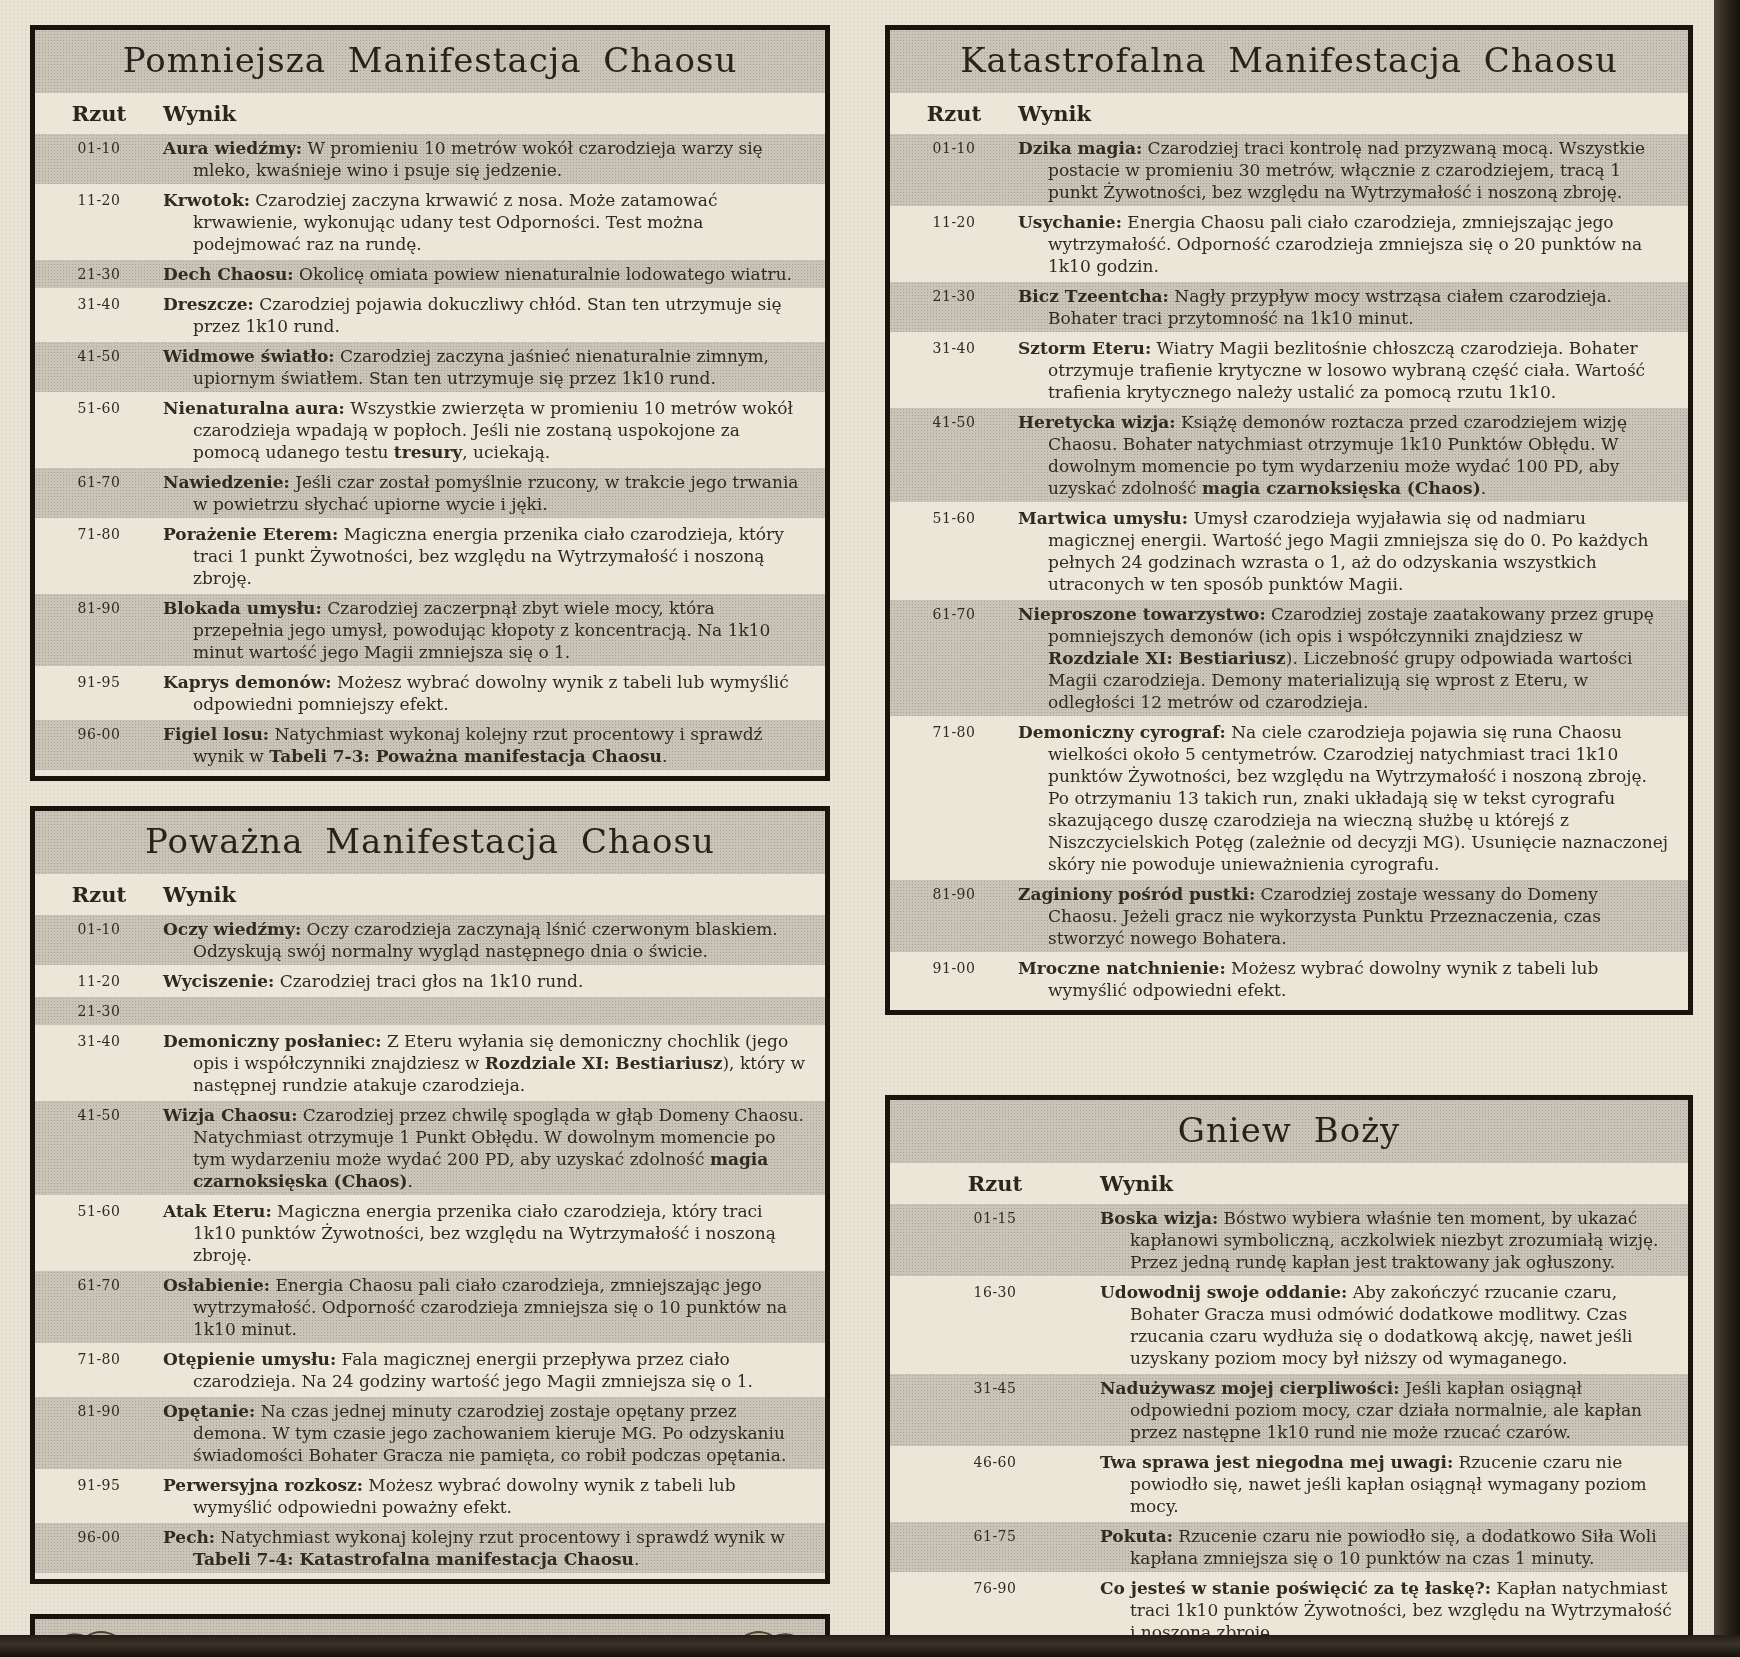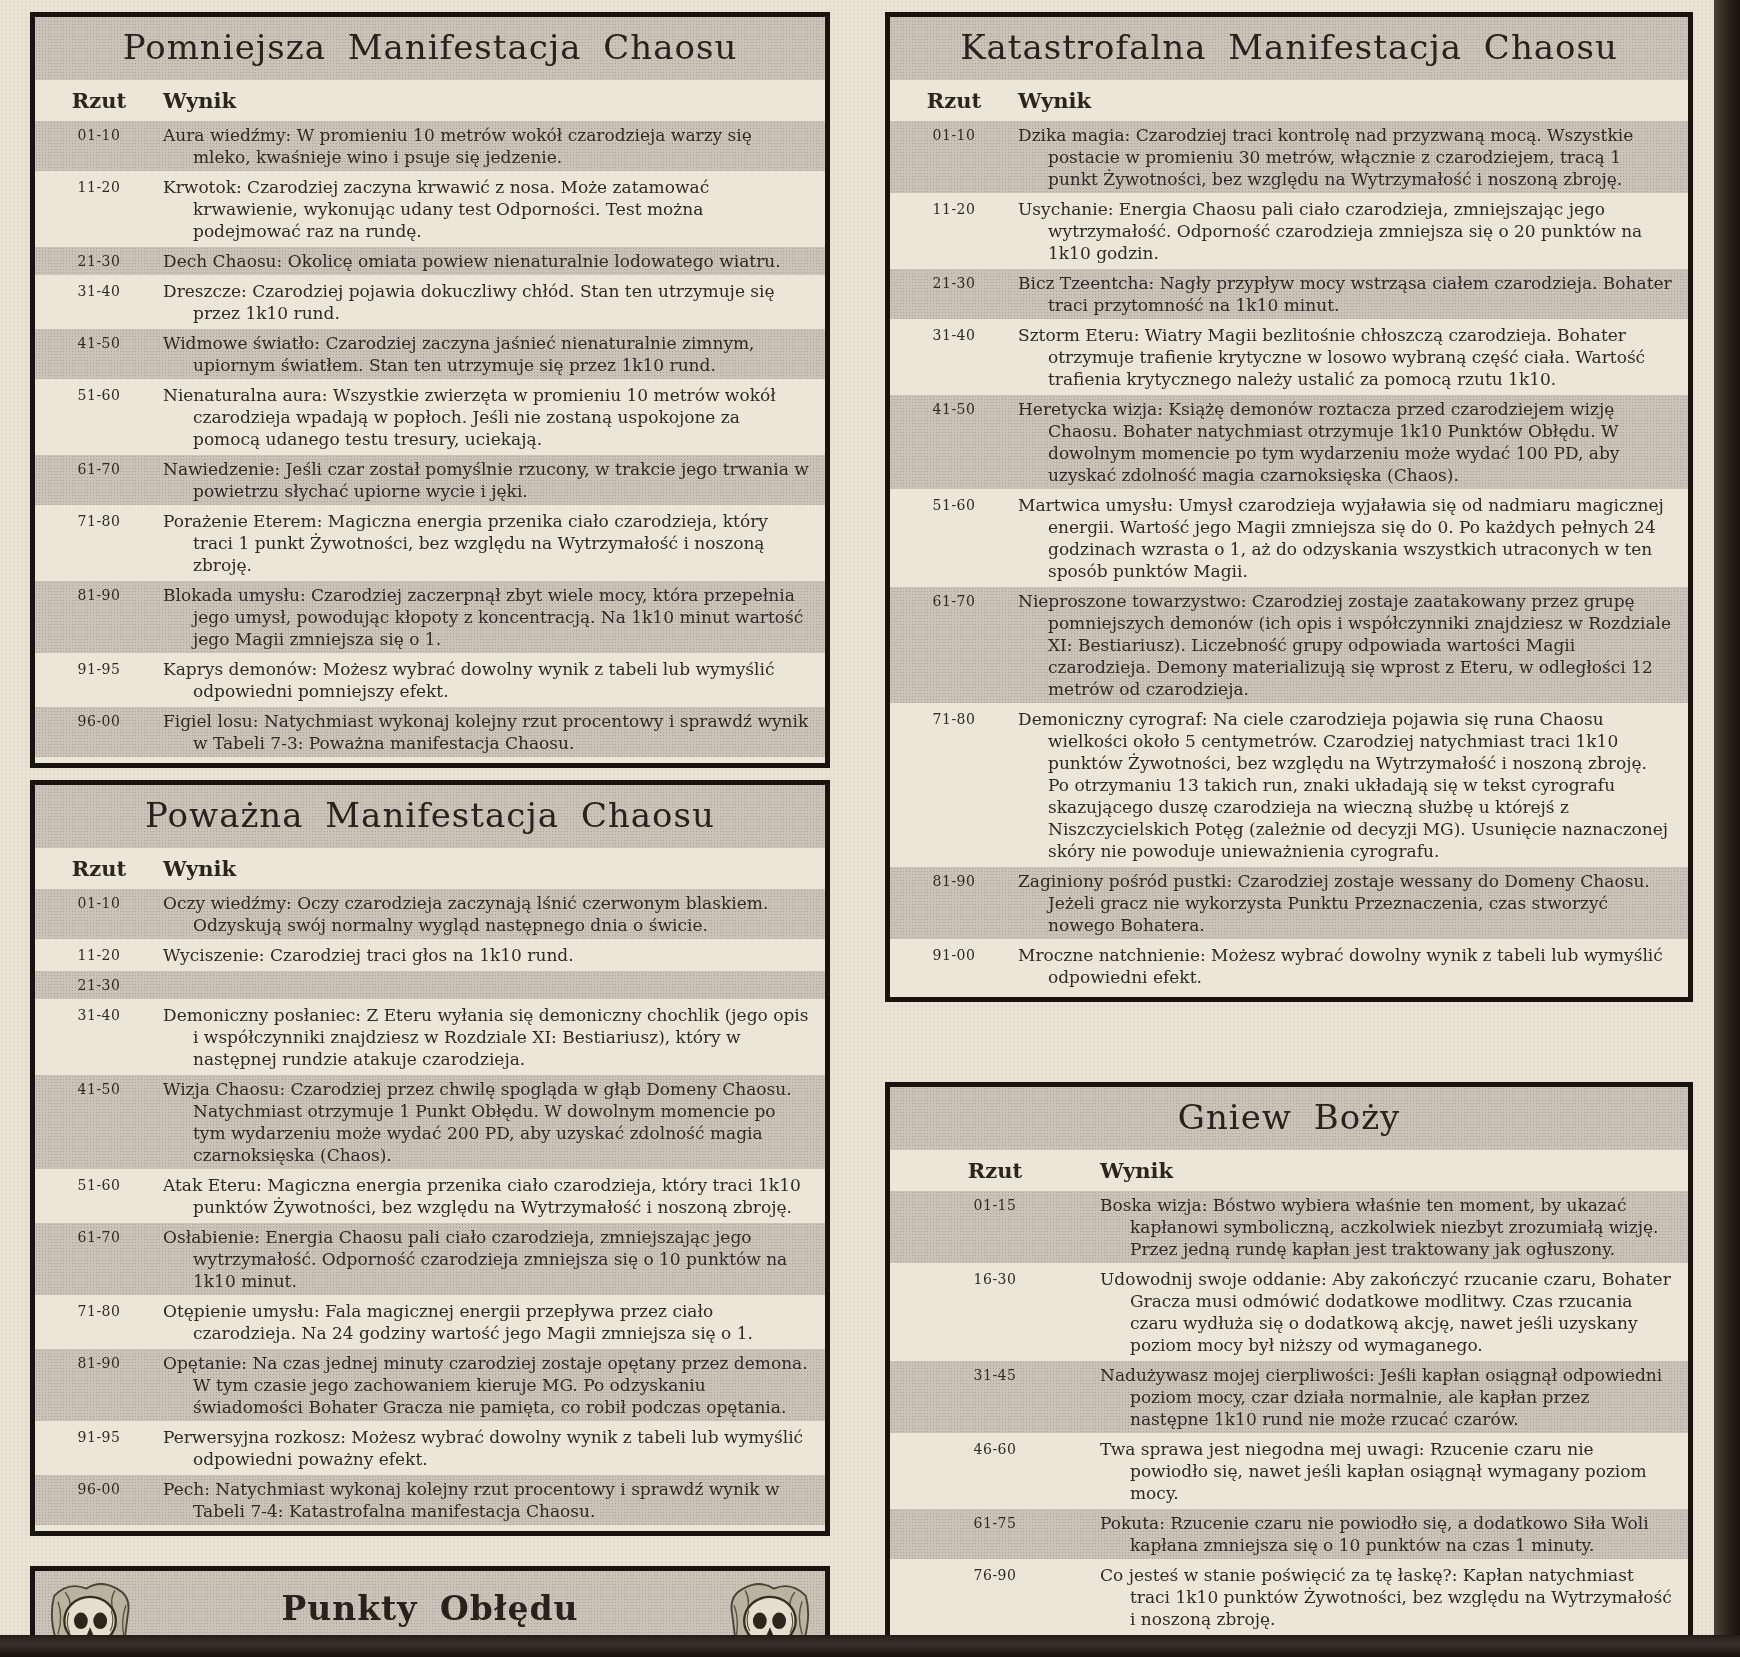--- a/index.html
+++ b/index.html
@@ -12,21 +12,21 @@
     font-family:"DejaVu Serif","Liberation Serif",serif;
     color:#2f2a22;
     overflow:hidden;
   }
   .col{position:absolute;top:0}
   .col-left{left:30px;width:800px}
   .col-right{left:885px;width:808px}
 
   .table-box{
     border:5px solid #17130d;
-    margin-top:12px;
+    margin-top:25px;
     background:#ebe6d7;
   }
   .col-right .table-box.gap-large{margin-top:80px}
 
   .shadetex{
     background-color:#c9c4b7;
     background-image:radial-gradient(rgba(70,64,52,.25) .8px,transparent 1px);
     background-size:3px 3px;
   }
 
@@ -50,21 +50,21 @@
   .result{flex:1;padding-right:16px}
   .wide-roll .roll{width:210px}
 
   .tbl-body{padding-bottom:4px}
   .tbl-body .row{display:flex;padding:3px 0;margin:2px 0}
   .tbl-body .roll{font-size:14px;line-height:22px;letter-spacing:.5px}
   .tbl-body .result{
     font-size:17px;line-height:22px;
     padding-left:30px;text-indent:-30px;
   }
-  b{font-weight:normal}
+  b{font-weight:bold}
 
   .insanity-box{
     position:relative;
     border:5px solid #17130d;
     margin-top:30px;
     padding:12px 34px 16px 34px;
     min-height:206px;
   }
   .insanity-title{
     text-align:center;

